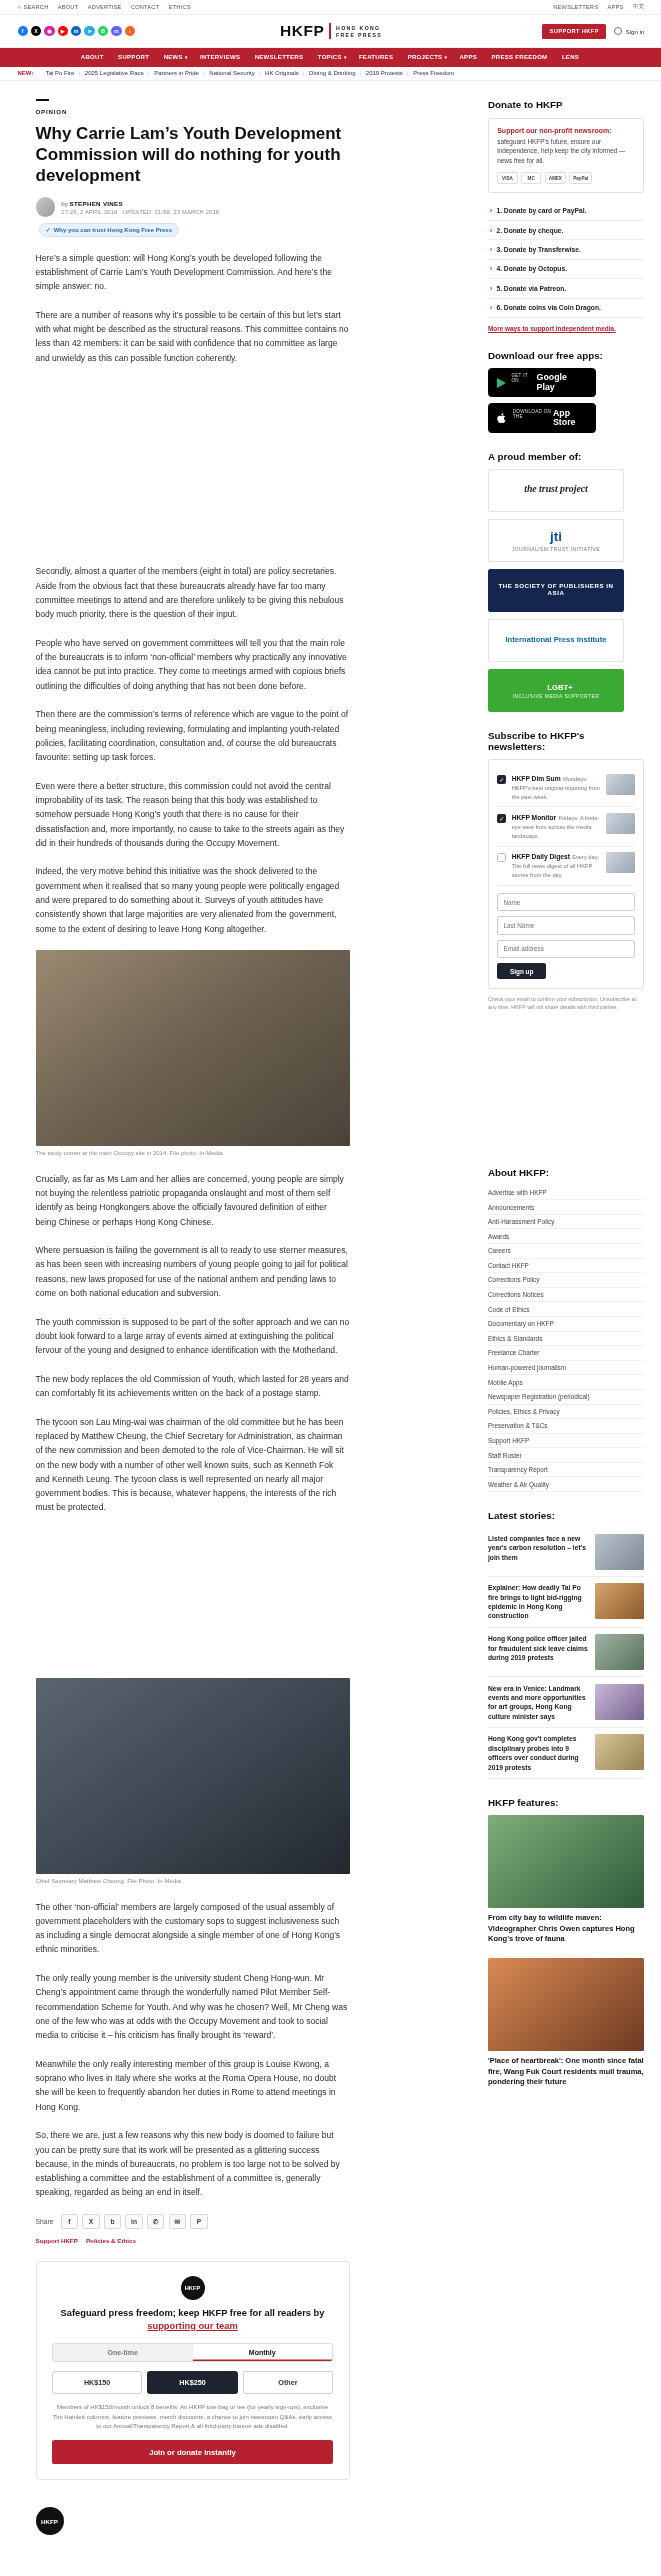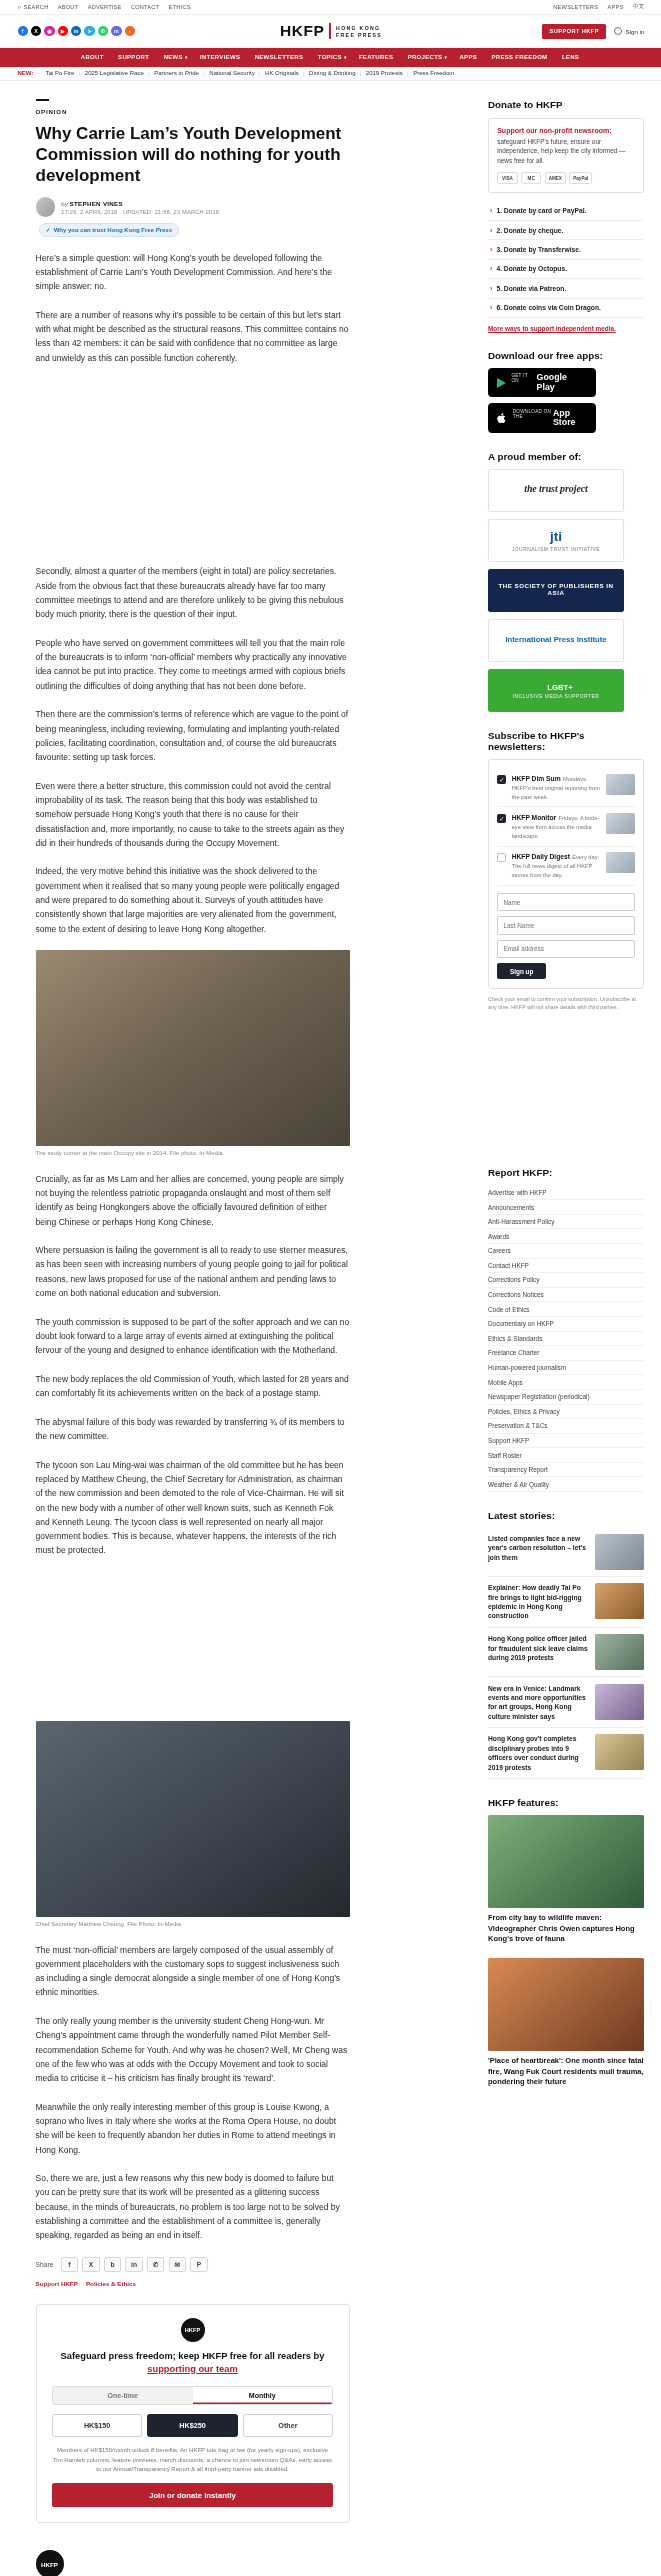--- a/index.html
+++ b/index.html
@@ -432,31 +432,30 @@
 
         <figure>
           <div class="article-image image-occupy"></div>
           <figcaption>The study corner at the main Occupy site in 2014. File photo: In-Media.</figcaption>
         </figure>
 
         <p>Crucially, as far as Ms Lam and her allies are concerned, young people are simply not buying the relentless patriotic propaganda onslaught and most of them self identify as being Hongkongers above the officially favoured definition of either being Chinese or perhaps Hong Kong Chinese.</p>
         <p>Where persuasion is failing the government is all to ready to use sterner measures, as has been seen with increasing numbers of young people going to jail for political reasons, new laws proposed for use of the national anthem and pending laws to come on both national education and subversion.</p>
         <p>The youth commission is supposed to be part of the softer approach and we can no doubt look forward to a large array of events aimed at extinguishing the political fervour of the young and designed to enhance identification with the Motherland.</p>
         <p>The new body replaces the old Commission of Youth, which lasted for 28 years and can comfortably fit its achievements written on the back of a postage stamp.</p>
-        <p>The abysmal failure of this body was rewarded by transferring ¾ of its members to the new committee.</p>
         <p>The tycoon son Lau Ming-wai was chairman of the old committee but he has been replaced by Matthew Cheung, the Chief Secretary for Administration, as chairman of the new commission and been demoted to the role of Vice-Chairman. He will sit on the new body with a number of other well known suits, such as Kenneth Fok and Kenneth Leung. The tycoon class is well represented on nearly all major government bodies. This is because, whatever happens, the interests of the rich must be protected.</p>
 
         <div class="ad-slot-2"></div>
 
         <figure>
           <div class="article-image image-cheung"></div>
           <figcaption>Chief Secretary Matthew Cheung. File Photo: In-Media.</figcaption>
         </figure>
 
-        <p>The must ‘non-official’ members are largely composed of the usual assembly of government placeholders with the customary sops to suggest inclusiveness such as including a single democrat alongside a single member of one of Hong Kong’s ethnic minorities.</p>
+        <p>The other ‘non-official’ members are largely composed of the usual assembly of government placeholders with the customary sops to suggest inclusiveness such as including a single democrat alongside a single member of one of Hong Kong’s ethnic minorities.</p>
         <p>The only really young member is the university student Cheng Hong-wun. Mr Cheng’s appointment came through the wonderfully named Pilot Member Self-recommendation Scheme for Youth. And why was he chosen? Well, Mr Cheng was one of the few who was at odds with the Occupy Movement and took to social media to criticise it – his criticism has finally brought its ‘reward’.</p>
         <p>Meanwhile the only really interesting member of this group is Louise Kwong, a soprano who lives in Italy where she works at the Roma Opera House, no doubt she will be keen to frequently abandon her duties in Rome to attend meetings in Hong Kong.</p>
         <p>So, there we are, just a few reasons why this new body is doomed to failure but you can be pretty sure that its work will be presented as a glittering success because, in the minds of bureaucrats, no problem is too large not to be solved by establishing a committee and the establishment of a committee is, generally speaking, regarded as being an end in itself.</p>
       </div>
 
       <div class="share-row">
         <span class="share-label">Share</span>
         <span style="display:flex;gap:4.1px;">
 
             <span class="share-btn">f</span>
@@ -655,21 +654,21 @@
             <input class="nl-input" type="text" placeholder="Email address" style="">
             <button class="nl-signup">Sign up</button>
           </div>
         </div>
         <div class="nl-fineprint">Check your email to confirm your subscription. Unsubscribe at any time. HKFP will not share details with third parties.</div>
       </section>
 
       <div class="side-ad"></div>
 
       <section class="side-section">
-        <h2 class="side-heading">Report HKFP:</h2>
+        <h2 class="side-heading">About HKFP:</h2>
         <ul class="about-links">
           <li class="about-link">Advertise with HKFP</li>
             <li class="about-link">Announcements</li>
             <li class="about-link">Anti-Harassment Policy</li>
             <li class="about-link">Awards</li>
             <li class="about-link">Careers</li>
             <li class="about-link">Contact HKFP</li>
             <li class="about-link">Corrections Policy</li>
             <li class="about-link">Corrections Notices</li>
             <li class="about-link">Code of Ethics</li>

